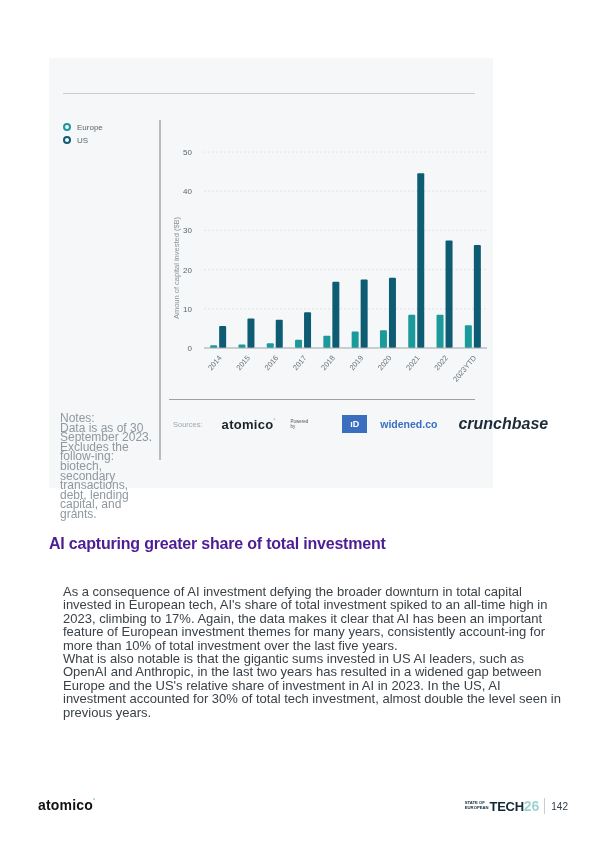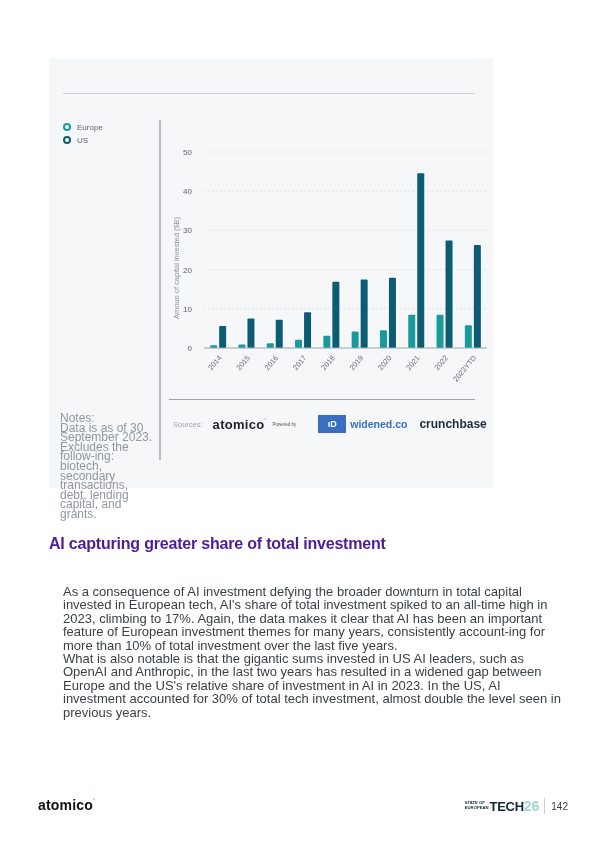--- a/index.html
+++ b/index.html
@@ -30,32 +30,32 @@
   .plot-svg { position: absolute; left: 110px; top: 80px; }
 
   .sources-rule {
     position: absolute; left: 120px; right: 18px; top: 341px; height: 1px; background: #9aa3a9;
   }
   .notes {
     position: absolute; left: 11px; top: 356px; width: 95px;
     font-size: 12px; line-height: 9.6px; color: #8f989e;
   }
   .sources {
-    position: absolute; left: 124px; top: 357px; display: flex; align-items: center; height: 18px;
+    position: absolute; left: 124px; top: 357px; display: flex; align-items: center; height: 18px; gap: 9px;
   }
   .sources-label { font-size: 7.5px; color: #a0a8ae; margin-right: 10px; }
   .atomico-small { font-size: 13px; font-weight: bold; color: #1b2126; letter-spacing: 0.3px; }
   .atomico-small sup { font-size: 4px; color: #2aa8a0; vertical-align: top; }
   .powered { font-size: 4.5px; color: #555; margin-left: 6px; margin-right: 22px; }
   .dealroom-box {
     width: 28px; height: 18px; background: #3a6fc0; color: #fff; font-weight: bold;
     font-size: 9px; display: flex; align-items: center; justify-content: center; margin-right: 4px;
   }
   .dealroom-text { font-size: 10.5px; font-weight: bold; color: #3a6fc0; margin-right: 12px; }
-  .crunchbase { font-size: 12px; font-weight: bold; color: #1e2d3a; }
+  .crunchbase { font-size: 16px; font-weight: bold; color: #1e2d3a; font-style: italic; }
 
   .section-heading {
     position: absolute; left: 49px; top: 535px;
     font-size: 16px; font-weight: bold; color: #4c1d95; letter-spacing: -0.2px;
   }
   .para {
     position: absolute; left: 63px; width: 500px;
     font-size: 13px; line-height: 13.4px; color: #3a4248; margin-top: 12px;
   }
   .p1 { top: 573px; }

